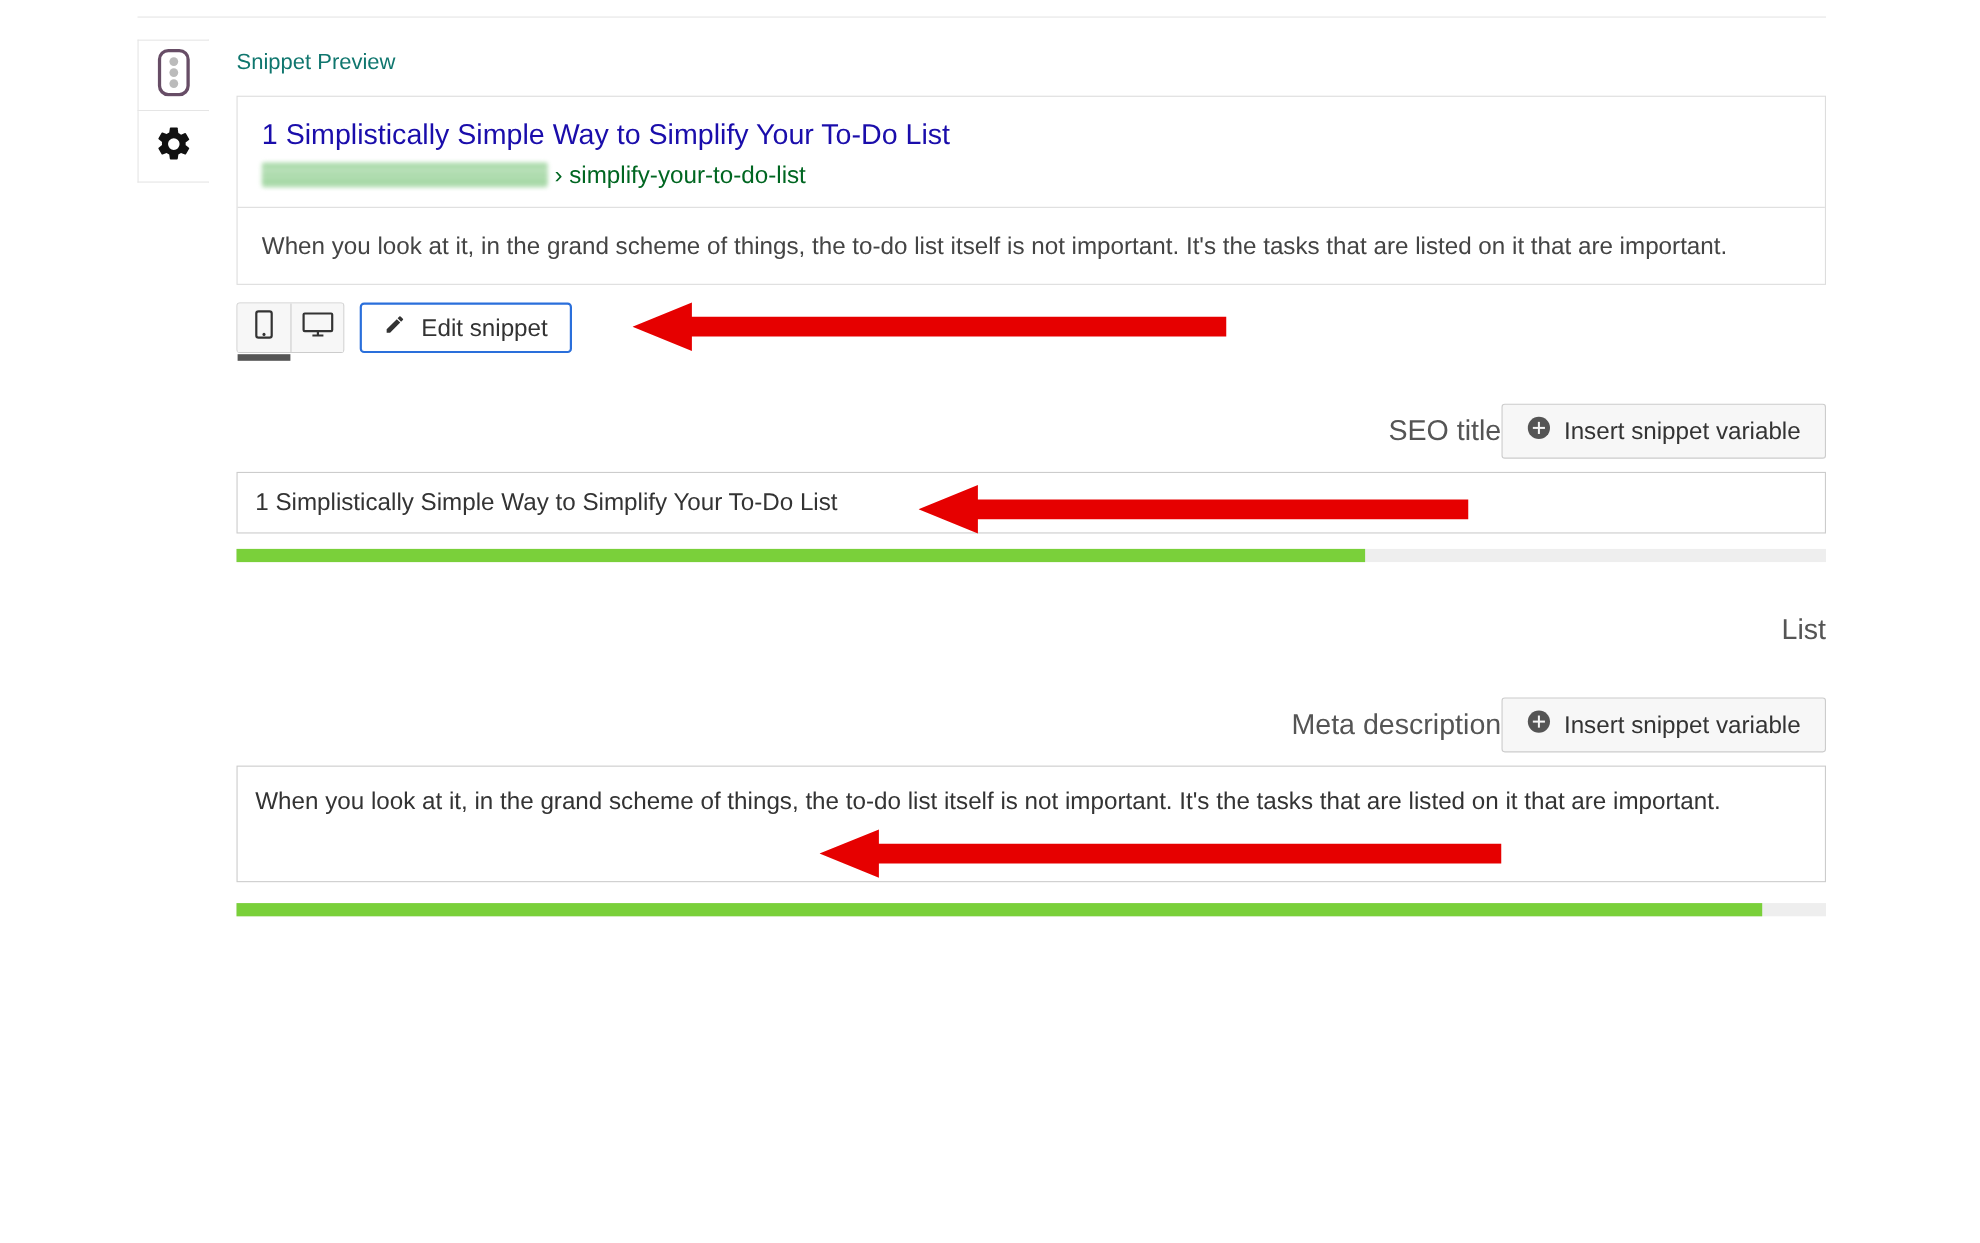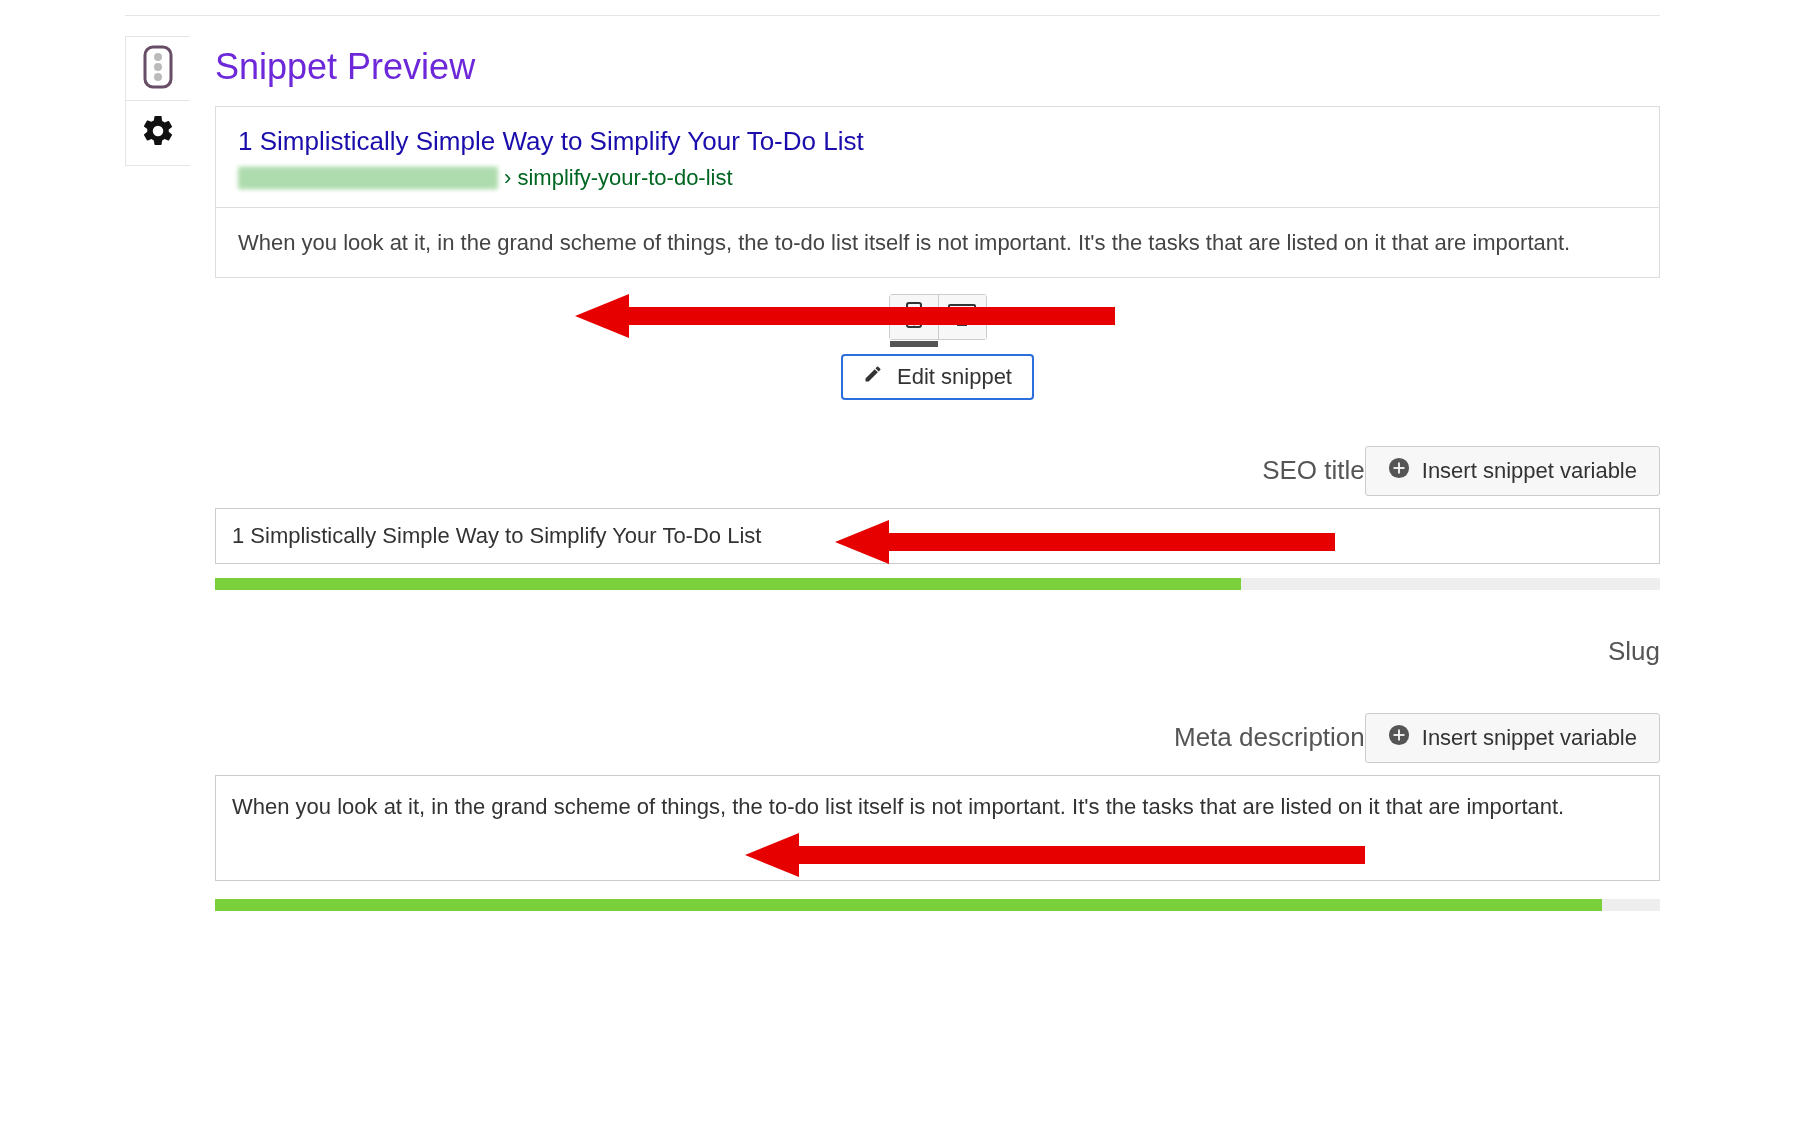--- a/index.html
+++ b/index.html
@@ -37,22 +37,22 @@
     border: 1px solid #e5e5e5;
     border-right: none;
     background: #fff;
   }
   .side-tab + .side-tab { border-top: none; }
   .main {
     flex: 1 1 auto;
     padding-left: 25px;
   }
   .section-title {
-    font-size: 36px;
-    color: #6d28d9;
+    font-size: 20px;
+    color: #0f766e;
     margin: 10px 0 18px;
   }
   .preview-card {
     border: 1px solid #ddd;
     background: #fff;
   }
   .preview-top {
     padding: 18px 22px 16px;
     border-bottom: 1px solid #ddd;
   }
@@ -82,21 +82,20 @@
     font-size: 22px;
     color: #444;
     line-height: 1.5;
   }
   .toolbar-row {
     display: flex;
     align-items: center;
     gap: 14px;
     margin: 16px 0 46px;
     position: relative;
-    flex-direction: column;
   }
   .device-toggle {
     display: flex;
     border: 1px solid #ccc;
     border-radius: 3px;
     overflow: visible;
     position: relative;
   }
   .device-btn {
     width: 48px;
@@ -287,21 +286,21 @@
 
         <div class="arrow" style="left:620px; top:70px;">
           <svg width="500" height="52" viewBox="0 0 500 52">
             <polygon points="0,26 54,4 54,17 500,17 500,35 54,35 54,48" fill="#e60000"></polygon>
           </svg>
         </div>
       </div>
 
       <div class="field-block">
         <div class="field-header">
-          <div class="field-label">Slug</div>
+          <div class="field-label">List</div>
         </div>
       </div>
 
       <div class="field-block" style="margin-bottom:10px;">
         <div class="field-header">
           <div class="field-label">Meta description</div>
           <button class="insert-btn">
             <span>
               <svg width="22" height="22" viewBox="0 0 24 24" fill="#555">
                 <circle cx="12" cy="12" r="11" fill="#555"></circle>

